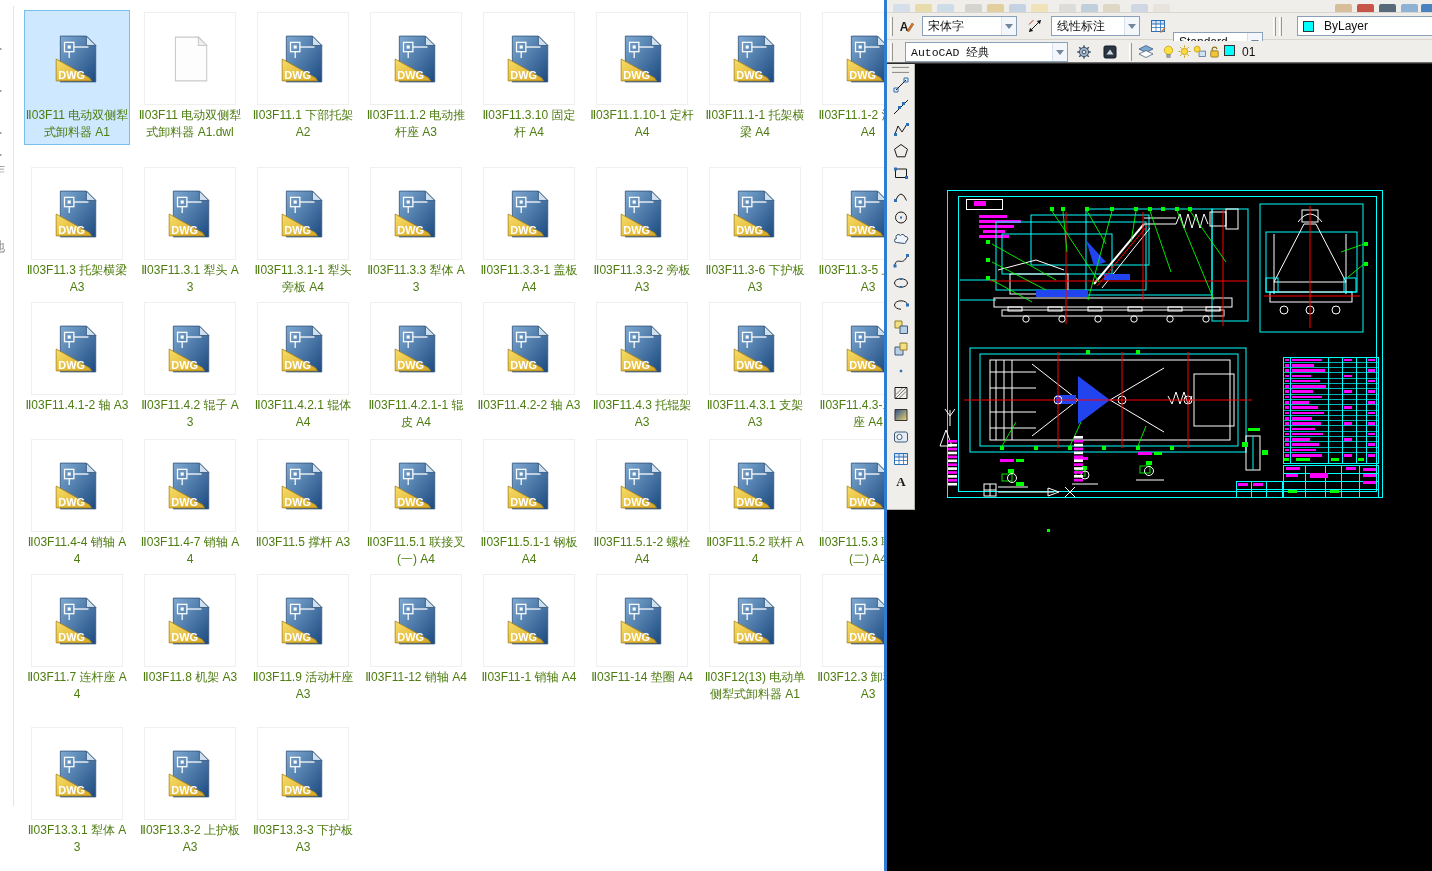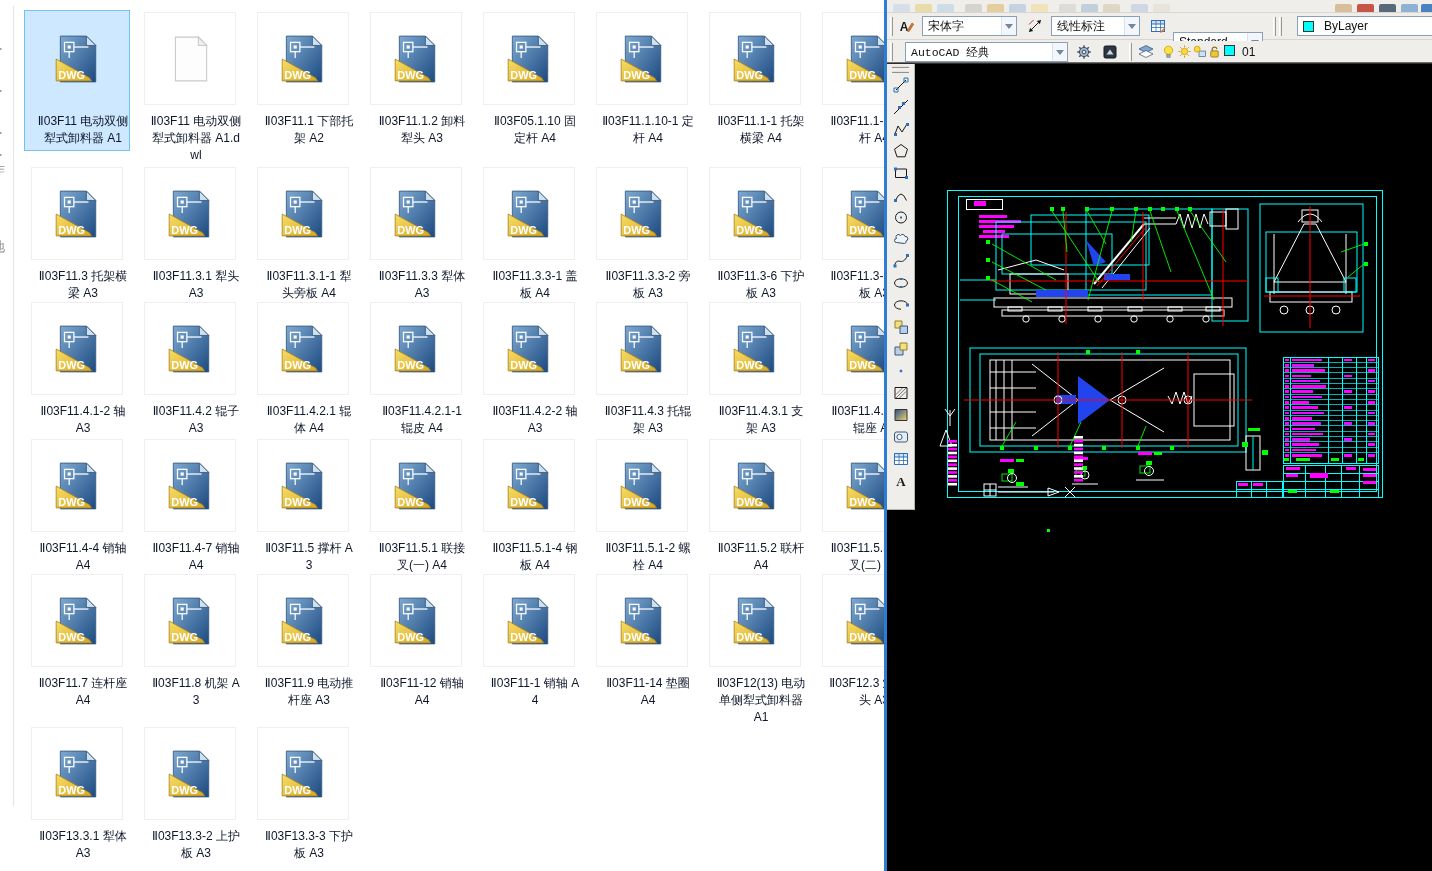--- a/index.html
+++ b/index.html
@@ -8,21 +8,21 @@
   #stage{position:relative;width:1432px;height:871px;overflow:hidden;background:#fff;}
 
   
   #explorer{position:absolute;left:0;top:0;width:886px;height:871px;background:#fff;}
   #nav-edge-line{position:absolute;left:13px;top:6px;width:1px;height:800px;background:#e4e4e4;}
   .edge-glyph{position:absolute;left:-8px;width:18px;color:#8a8a8a;font-size:13px;line-height:14px;}
   .tile{position:absolute;width:106px;text-align:center;padding:1px 0 3px;border:1px solid transparent;cursor:default;}
   .tile.selected{background:#cde8ff;border-color:#77c0ec;}
   .iconbox{width:92px;height:93px;margin:0 auto;display:flex;align-items:center;justify-content:center;border:1px solid #efefef;}
   .tile.selected .iconbox{border-color:transparent;}
-  .flabel{margin-top:8px;font-size:12px;line-height:17px;color:#0f172a;word-break:break-all;padding-left:12px;}
+  .flabel{margin-top:2px;font-size:12px;line-height:17px;color:#4d7c0f;word-break:break-all;}
 
   
   #acad{position:absolute;left:884px;top:0;width:548px;height:871px;background:#f0eeea;}
   #acad-left-border{position:absolute;left:0;top:0;width:3px;height:871px;background:#2d7dd2;}
   .tb-row{position:absolute;left:3px;right:0;background:#f0eeea;}
   #row-clipped{top:0;height:13px;border-bottom:1px solid #d9d6d0;overflow:hidden;}
   .clip-frag{position:absolute;bottom:0;width:17px;height:8px;border-radius:2px 2px 0 0;opacity:.85;}
   #row-styles{top:14px;height:26px;border-bottom:1px solid #d9d6d0;}
   #row-workspace{top:41px;height:23px;}
   #canvas-divider{position:absolute;left:3px;right:0;top:62px;height:2px;background:#6e6e6e;border-bottom:1px solid #2c2c2c;}
@@ -152,21 +152,21 @@
   <path d="M8,2 L33,2 L42,11 L42,46 L8,46 Z" fill="url(#pg)" stroke="#35577c" stroke-width=".8"></path>
   <path d="M33,2 L33,11 L42,11 Z" fill="#cfe0ef" stroke="#35577c" stroke-width=".8"></path>
   <rect x="12" y="8" width="9" height="9" fill="none" stroke="#fff" stroke-width="1.2"></rect>
   <rect x="15" y="11" width="3" height="3" fill="#fff"></rect>
   <line x1="21" y1="12.5" x2="35" y2="12.5" stroke="#fff" stroke-width="1.2"></line>
   <line x1="16.5" y1="17" x2="16.5" y2="23" stroke="#fff" stroke-width="1.2"></line>
   <polygon points="4,24 36,42 38,45 4,45" fill="url(#gold)" stroke="#a8821c" stroke-width=".8"></polygon>
   <text x="6" y="43" font-size="10.5" font-weight="bold" fill="#fff" font-family="Liberation Sans,sans-serif">DWG</text>
 </svg>
           </div>
-          <div class="flabel">Ⅱ03F11.1.2 卸料犁头 A3</div>
+          <div class="flabel">Ⅱ03F11.1.2 电动推杆座 A3</div>
         </div>
         <div class="tile" style="left: 476px; top: 10px;">
           <div class="iconbox">
             <svg viewBox="0 0 48 48" width="50" height="50">
   <defs>
     <linearGradient id="pg" x1="0" y1="0" x2="1" y2="1">
       <stop offset="0" stop-color="#7ea9d2"></stop>
                   <stop offset="1" stop-color="#1c4a80"></stop>
     </linearGradient>
     <linearGradient id="gold" x1="0" y1="0" x2="1" y2="1">
@@ -177,21 +177,21 @@
   <path d="M8,2 L33,2 L42,11 L42,46 L8,46 Z" fill="url(#pg)" stroke="#35577c" stroke-width=".8"></path>
   <path d="M33,2 L33,11 L42,11 Z" fill="#cfe0ef" stroke="#35577c" stroke-width=".8"></path>
   <rect x="12" y="8" width="9" height="9" fill="none" stroke="#fff" stroke-width="1.2"></rect>
   <rect x="15" y="11" width="3" height="3" fill="#fff"></rect>
   <line x1="21" y1="12.5" x2="35" y2="12.5" stroke="#fff" stroke-width="1.2"></line>
   <line x1="16.5" y1="17" x2="16.5" y2="23" stroke="#fff" stroke-width="1.2"></line>
   <polygon points="4,24 36,42 38,45 4,45" fill="url(#gold)" stroke="#a8821c" stroke-width=".8"></polygon>
   <text x="6" y="43" font-size="10.5" font-weight="bold" fill="#fff" font-family="Liberation Sans,sans-serif">DWG</text>
 </svg>
           </div>
-          <div class="flabel">Ⅱ03F05.1.10 固定杆 A4</div>
+          <div class="flabel">Ⅱ03F11.3.10 固定杆 A4</div>
         </div>
         <div class="tile" style="left: 589px; top: 10px;">
           <div class="iconbox">
             <svg viewBox="0 0 48 48" width="50" height="50">
   <defs>
     <linearGradient id="pg" x1="0" y1="0" x2="1" y2="1">
       <stop offset="0" stop-color="#7ea9d2"></stop>
                   <stop offset="1" stop-color="#1c4a80"></stop>
     </linearGradient>
     <linearGradient id="gold" x1="0" y1="0" x2="1" y2="1">
@@ -777,21 +777,21 @@
   <path d="M8,2 L33,2 L42,11 L42,46 L8,46 Z" fill="url(#pg)" stroke="#35577c" stroke-width=".8"></path>
   <path d="M33,2 L33,11 L42,11 Z" fill="#cfe0ef" stroke="#35577c" stroke-width=".8"></path>
   <rect x="12" y="8" width="9" height="9" fill="none" stroke="#fff" stroke-width="1.2"></rect>
   <rect x="15" y="11" width="3" height="3" fill="#fff"></rect>
   <line x1="21" y1="12.5" x2="35" y2="12.5" stroke="#fff" stroke-width="1.2"></line>
   <line x1="16.5" y1="17" x2="16.5" y2="23" stroke="#fff" stroke-width="1.2"></line>
   <polygon points="4,24 36,42 38,45 4,45" fill="url(#gold)" stroke="#a8821c" stroke-width=".8"></polygon>
   <text x="6" y="43" font-size="10.5" font-weight="bold" fill="#fff" font-family="Liberation Sans,sans-serif">DWG</text>
 </svg>
           </div>
-          <div class="flabel">Ⅱ03F11.5.1-4 钢板 A4</div>
+          <div class="flabel">Ⅱ03F11.5.1-1 钢板 A4</div>
         </div>
         <div class="tile" style="left: 589px; top: 437px;">
           <div class="iconbox">
             <svg viewBox="0 0 48 48" width="50" height="50">
   <defs>
     <linearGradient id="pg" x1="0" y1="0" x2="1" y2="1">
       <stop offset="0" stop-color="#7ea9d2"></stop>
                   <stop offset="1" stop-color="#1c4a80"></stop>
     </linearGradient>
     <linearGradient id="gold" x1="0" y1="0" x2="1" y2="1">
@@ -927,21 +927,21 @@
   <path d="M8,2 L33,2 L42,11 L42,46 L8,46 Z" fill="url(#pg)" stroke="#35577c" stroke-width=".8"></path>
   <path d="M33,2 L33,11 L42,11 Z" fill="#cfe0ef" stroke="#35577c" stroke-width=".8"></path>
   <rect x="12" y="8" width="9" height="9" fill="none" stroke="#fff" stroke-width="1.2"></rect>
   <rect x="15" y="11" width="3" height="3" fill="#fff"></rect>
   <line x1="21" y1="12.5" x2="35" y2="12.5" stroke="#fff" stroke-width="1.2"></line>
   <line x1="16.5" y1="17" x2="16.5" y2="23" stroke="#fff" stroke-width="1.2"></line>
   <polygon points="4,24 36,42 38,45 4,45" fill="url(#gold)" stroke="#a8821c" stroke-width=".8"></polygon>
   <text x="6" y="43" font-size="10.5" font-weight="bold" fill="#fff" font-family="Liberation Sans,sans-serif">DWG</text>
 </svg>
           </div>
-          <div class="flabel">Ⅱ03F11.9 电动推杆座 A3</div>
+          <div class="flabel">Ⅱ03F11.9 活动杆座 A3</div>
         </div>
         <div class="tile" style="left: 363px; top: 572px;">
           <div class="iconbox">
             <svg viewBox="0 0 48 48" width="50" height="50">
   <defs>
     <linearGradient id="pg" x1="0" y1="0" x2="1" y2="1">
       <stop offset="0" stop-color="#7ea9d2"></stop>
                   <stop offset="1" stop-color="#1c4a80"></stop>
     </linearGradient>
     <linearGradient id="gold" x1="0" y1="0" x2="1" y2="1">

